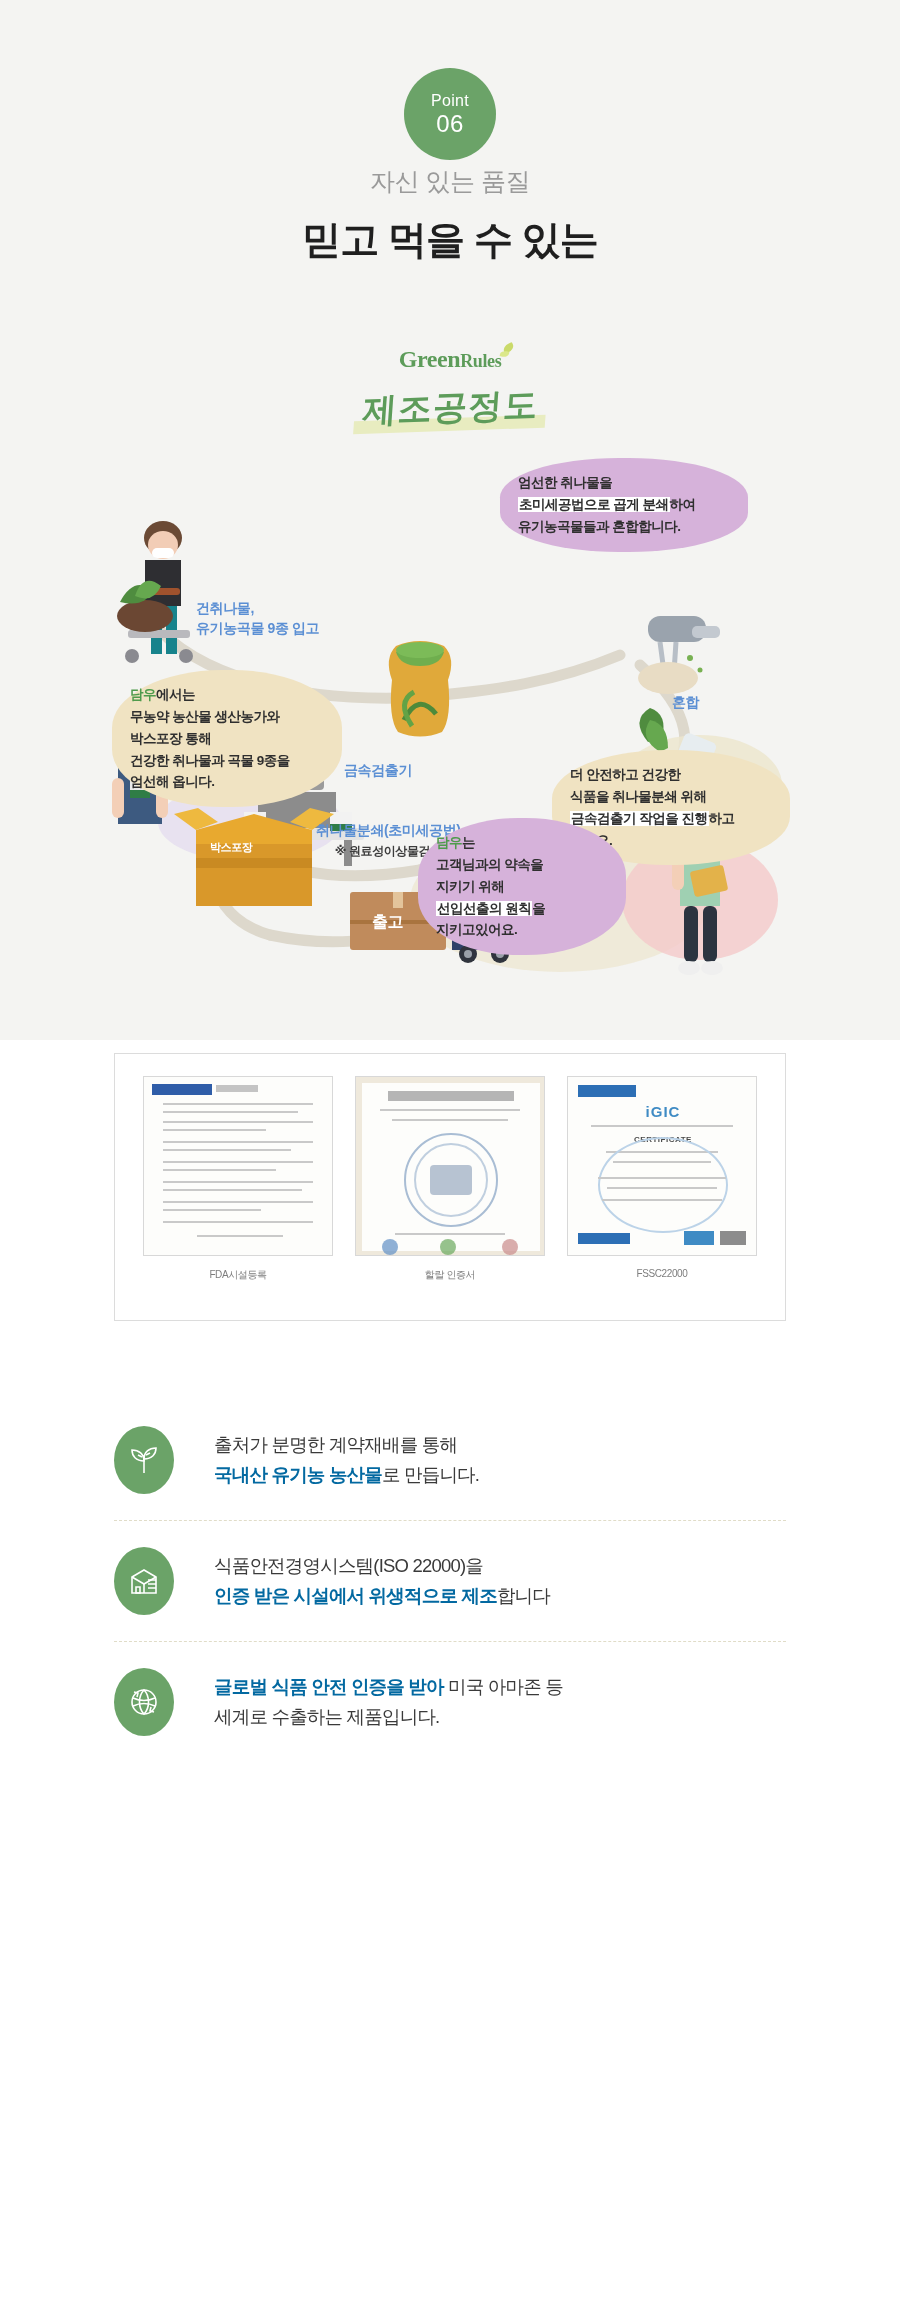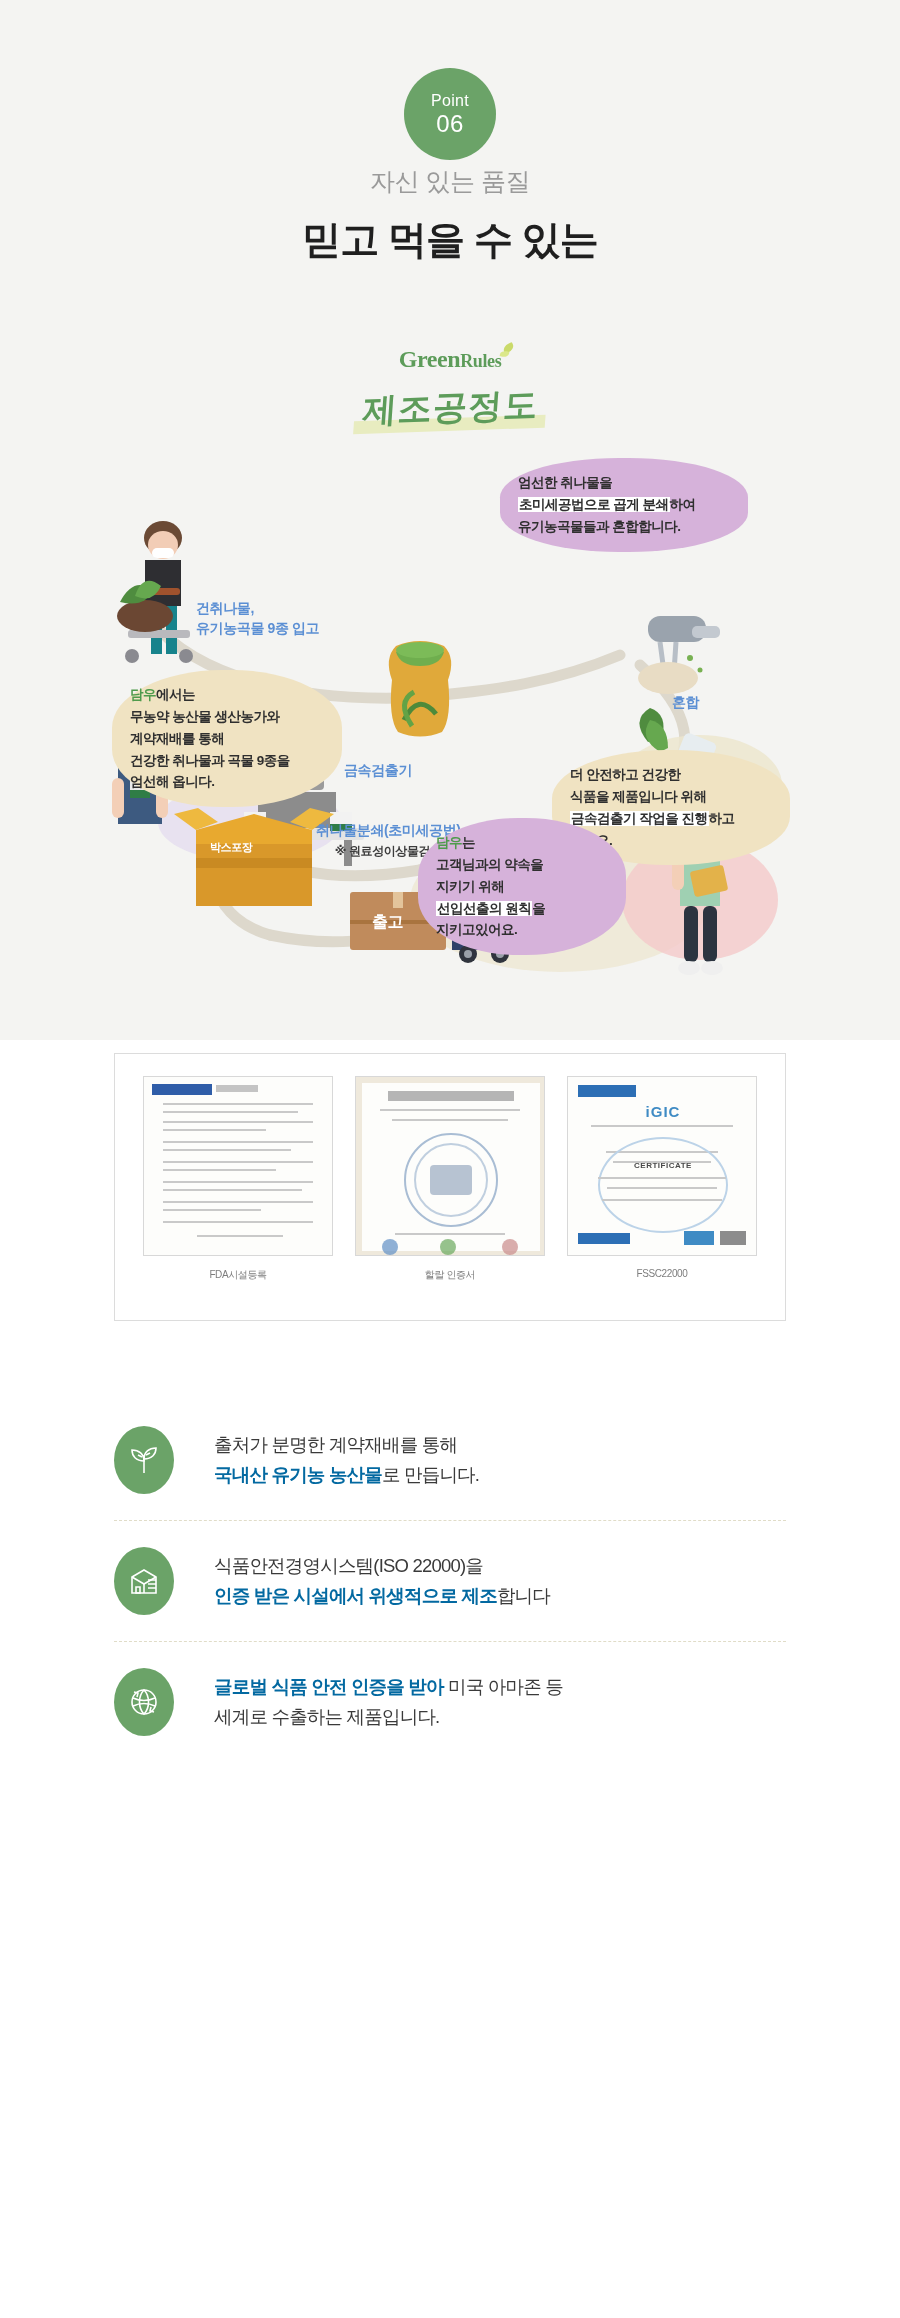--- a/index.html
+++ b/index.html
@@ -339,28 +339,28 @@
 
   <div class="bubble purple" style="left:500px; top:28px; width:248px;">
     <div>엄선한 취나물을</div>
     <div><span class="hl-y">초미세공법으로 곱게 분쇄</span>하여</div>
     <div>유기농곡물들과 혼합합니다.</div>
   </div>
 
   <div class="bubble beige" style="left:112px; top:240px; width:230px;">
     <div><span class="brand">담우</span>에서는</div>
     <div>무농약 농산물 생산농가와</div>
-    <div>계약재배를 통해</div>
+    <div>박스포장 통해</div>
     <div>건강한 취나물과 곡물 9종을</div>
     <div>엄선해 옵니다.</div>
   </div>
 
   <div class="bubble beige" style="left:552px; top:320px; width:238px;">
     <div>더 안전하고 건강한</div>
-    <div>식품을 제품입니다 위해</div>
+    <div>식품을 취나물분쇄 위해</div>
     <div><span class="hl-y">금속검출기 작업을 진행</span>하고</div>
     <div>있어요.</div>
   </div>
 
   <div class="bubble purple" style="left:418px; top:388px; width:208px;">
     <div><span class="brand">담우</span>는</div>
     <div>고객님과의 약속을</div>
     <div>지키기 위해</div>
     <div><span class="hl-y">선입선출의 원칙</span>을</div>
     <div>지키고있어요.</div>
@@ -407,21 +407,21 @@
         <div style="position:absolute;left:146px;top:162px;width:16px;height:16px;border-radius:50%;background:#c98a8a;opacity:.7;"></div>
       </div>
       <div class="cert-caption">할랄 인증서</div>
     </div>
 
     <div class="cert-item">
       <div class="cert-img">
         <div style="position:absolute;left:10px;top:8px;width:58px;height:12px;background:#2d6fb5;"></div>
         <div style="position:absolute;left:0;top:26px;width:190px;text-align:center;font-size:15px;font-weight:700;color:#3f8bc4;letter-spacing:1px;">iGIC</div>
         <div class="doc-line" style="top:48px; width:76%; left:12%;"></div>
-        <div style="position:absolute;left:0;top:58px;width:190px;text-align:center;font-size:8px;font-weight:700;color:#4a4a4a;letter-spacing:.5px;margin-top:26px;">CERTIFICATE</div>
+        <div style="position:absolute;left:0;top:58px;width:190px;text-align:center;font-size:8px;font-weight:700;color:#4a4a4a;letter-spacing:.5px;">CERTIFICATE</div>
         <div class="doc-line" style="top:74px; width:60%; left:20%;"></div>
         <div class="doc-line" style="top:84px; width:52%; left:24%;"></div>
         <div class="doc-seal" style="left:30px;top:60px;width:130px;height:96px;border-radius:50%;border-color:#bcd3e8;"></div>
         <div class="doc-line" style="top:100px; width:68%; left:16%;"></div>
         <div class="doc-line" style="top:110px; width:58%; left:21%;"></div>
         <div class="doc-line" style="top:122px; width:64%; left:18%;"></div>
         <div style="position:absolute;left:10px;top:156px;width:52px;height:11px;background:#2d6fb5;"></div>
         <div style="position:absolute;left:116px;top:154px;width:30px;height:14px;background:#3f8bc4;"></div>
         <div style="position:absolute;left:152px;top:154px;width:26px;height:14px;background:#8c8c8c;"></div>
       </div>

